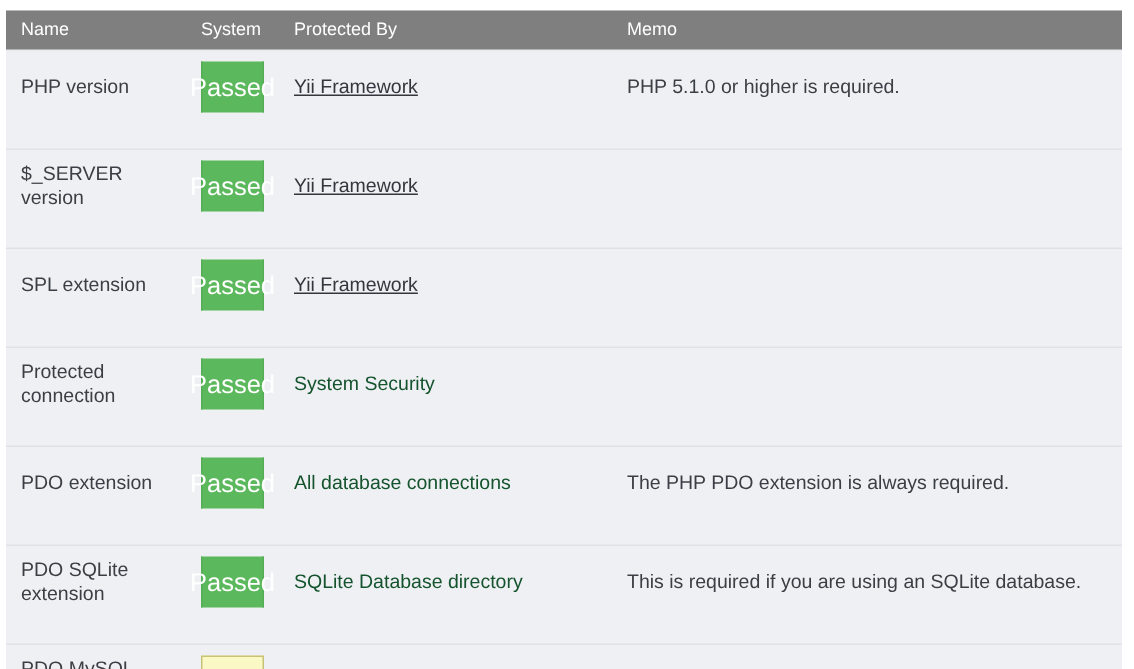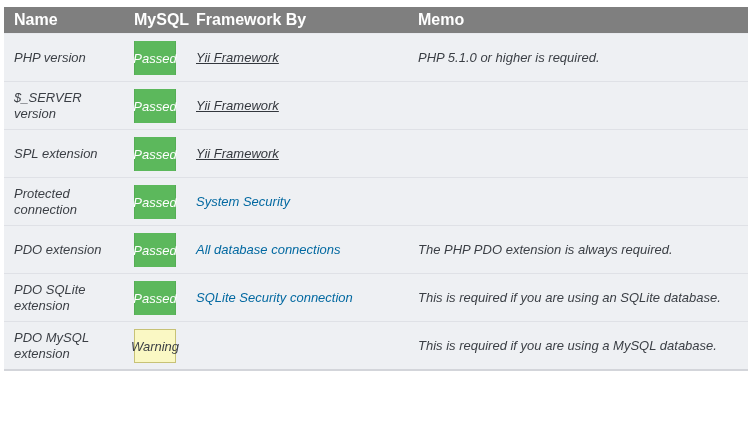--- a/index.html
+++ b/index.html
@@ -27,45 +27,44 @@
     width: 744px;
     table-layout: fixed;
     font-size: 13px;
     background: #eef0f3;
     border-bottom: 2px solid #d3d5da;
   }
 
   table.req-table thead th {
     background: #7f7f7f;
     color: #ffffff;
-    font-weight: bold;
-    font-size: 16px;
+    font-weight: normal;
+    font-size: 12px;
     text-align: left;
     padding: 5px 8px 6px 10px;
     line-height: 15px;
     vertical-align: middle;
     border: none;
     white-space: nowrap;
   }
 
   col.col-name   { width: 120px; }
   col.col-result { width: 62px;  }
   col.col-reqby  { width: 222px; }
   col.col-memo   { width: 340px; }
 
   table.req-table tbody td {
     background: #eef0f3;
     color: #3b3f45;
-    padding: 7px 10px 6px 10px;
+    padding: 7px 10px 24px 10px;
     vertical-align: middle;
     border-top: 1px solid #e2e4e8;
     border-bottom: 1px solid #dfe1e6;
     line-height: 16px;
     font-size: 13px;
-    font-style: italic;
   }
 
   table.req-table tbody tr:first-child td {
     border-top: 1px solid #e8eaee;
   }
 
   td.cell-name {
     padding-left: 12px;
     color: #3b3f45;
   }
@@ -79,61 +78,61 @@
     border-bottom: none;
     background: transparent;
   }
   td.cell-result .chip {
     display: flex;
     align-items: center;
     justify-content: center;
     height: 100%;
     min-height: 34px;
     box-sizing: border-box;
-    font-size: 13px;
+    font-size: 17px;
     line-height: 15px;
   }
   td.cell-result.res-passed .chip {
     background: #5cb85c;
     color: #ffffff;
     border-left: 1px solid #55ad55;
     border-right: 1px solid #55ad55;
   }
   td.cell-result.res-warning .chip {
     background: #faf8c4;
     color: #3b3f45;
     border: 1px solid #c7c276;
   }
 
   td.cell-reqby { color: #3b3f45; }
   td.cell-reqby a.req-link {
     color: #33373d;
     text-decoration: underline;
     cursor: pointer;
   }
-  td.cell-reqby span.plain { color: #0369a1; }
+  td.cell-reqby span.plain { color: #14532d; }
 
   td.cell-memo { color: #3b3f45; padding-left: 12px; }
 </style>
 </head>
 <body>
 
 <div id="requirements-wrap">
   <table class="req-table">
     <colgroup>
       <col class="col-name">
       <col class="col-result">
       <col class="col-reqby">
       <col class="col-memo">
     </colgroup>
     <thead>
       <tr>
         <th>Name</th>
-        <th>MySQL</th>
-        <th>Framework By</th>
+        <th>System</th>
+        <th>Protected By</th>
         <th>Memo</th>
       </tr>
     </thead>
     <tbody id="req-body">
         <tr>
           <td class="cell-name">PHP version</td>
           <td class="cell-result res-passed">
             <div class="chip">Passed</div>
           </td>
           <td class="cell-reqby"><a class="req-link">Yii Framework</a></td>
@@ -169,21 +168,21 @@
             <div class="chip">Passed</div>
           </td>
           <td class="cell-reqby"><span class="plain">All database connections</span></td>
           <td class="cell-memo">The PHP PDO extension is always required.</td>
         </tr>
         <tr>
           <td class="cell-name">PDO SQLite extension</td>
           <td class="cell-result res-passed">
             <div class="chip">Passed</div>
           </td>
-          <td class="cell-reqby"><span class="plain">SQLite Security connection</span></td>
+          <td class="cell-reqby"><span class="plain">SQLite Database directory</span></td>
           <td class="cell-memo">This is required if you are using an SQLite database.</td>
         </tr>
         <tr>
           <td class="cell-name">PDO MySQL extension</td>
           <td class="cell-result res-warning">
             <div class="chip">Warning</div>
           </td>
           <td class="cell-reqby"></td>
           <td class="cell-memo">This is required if you are using a MySQL database.</td>
         </tr>

